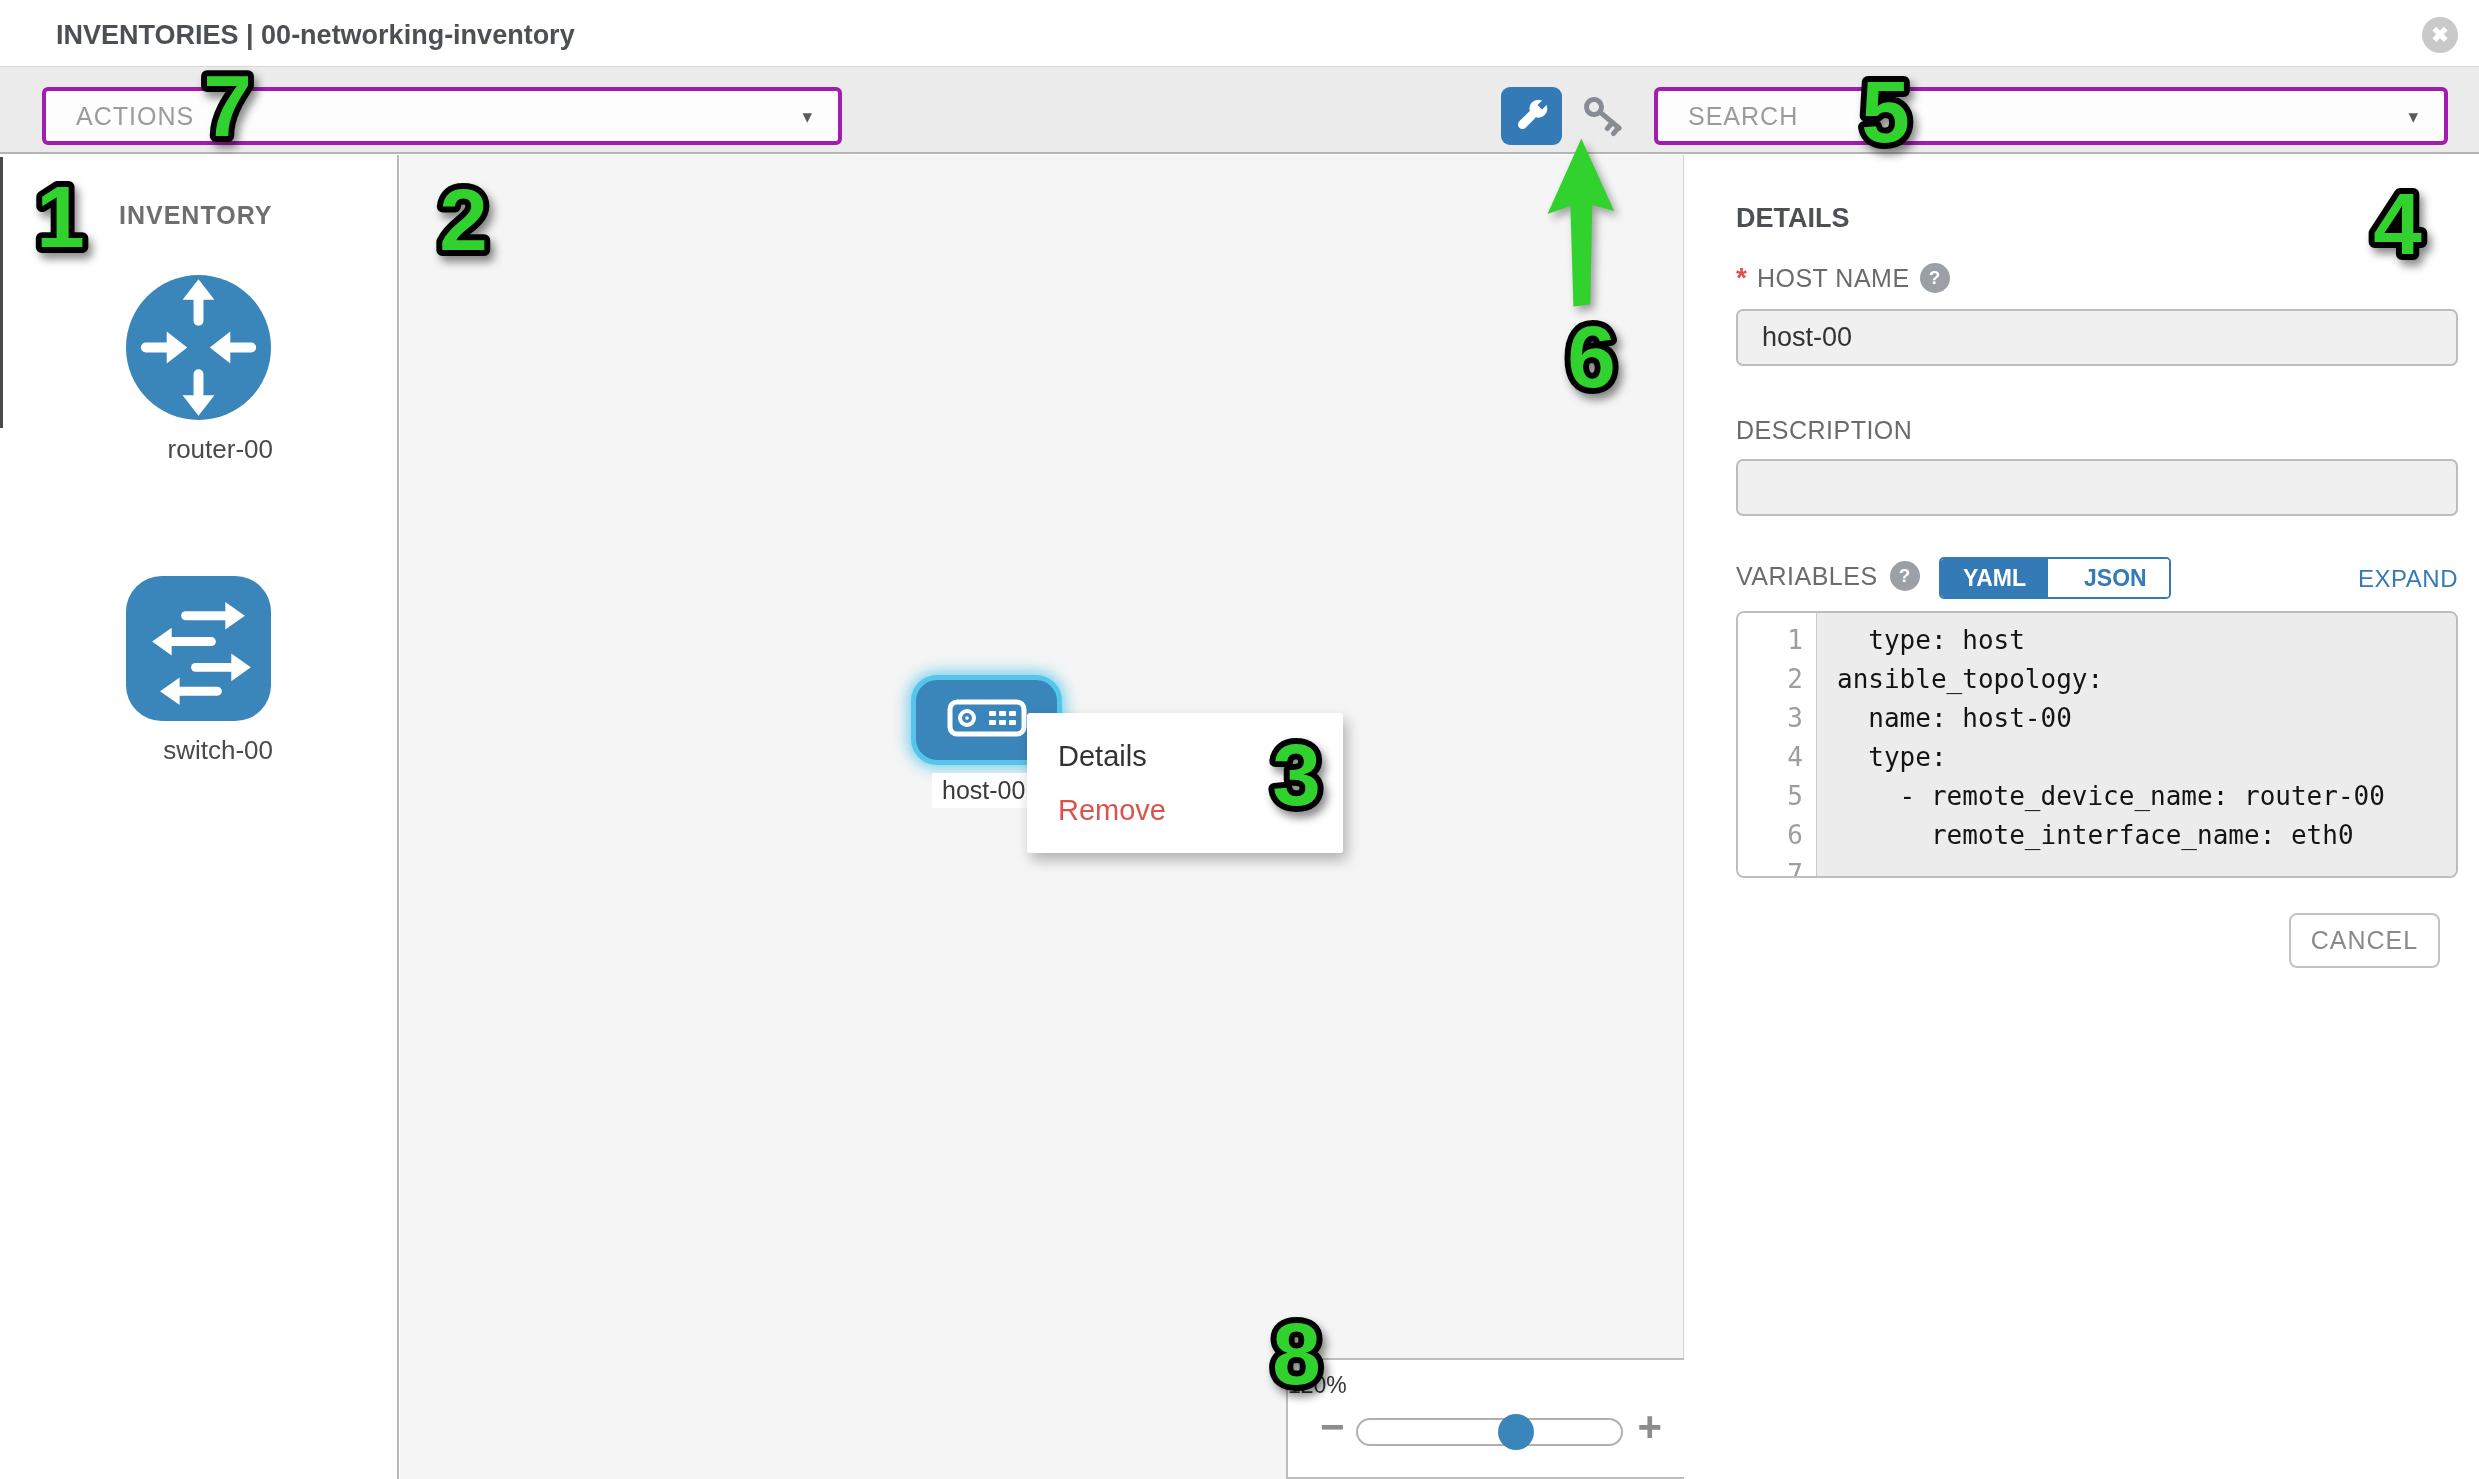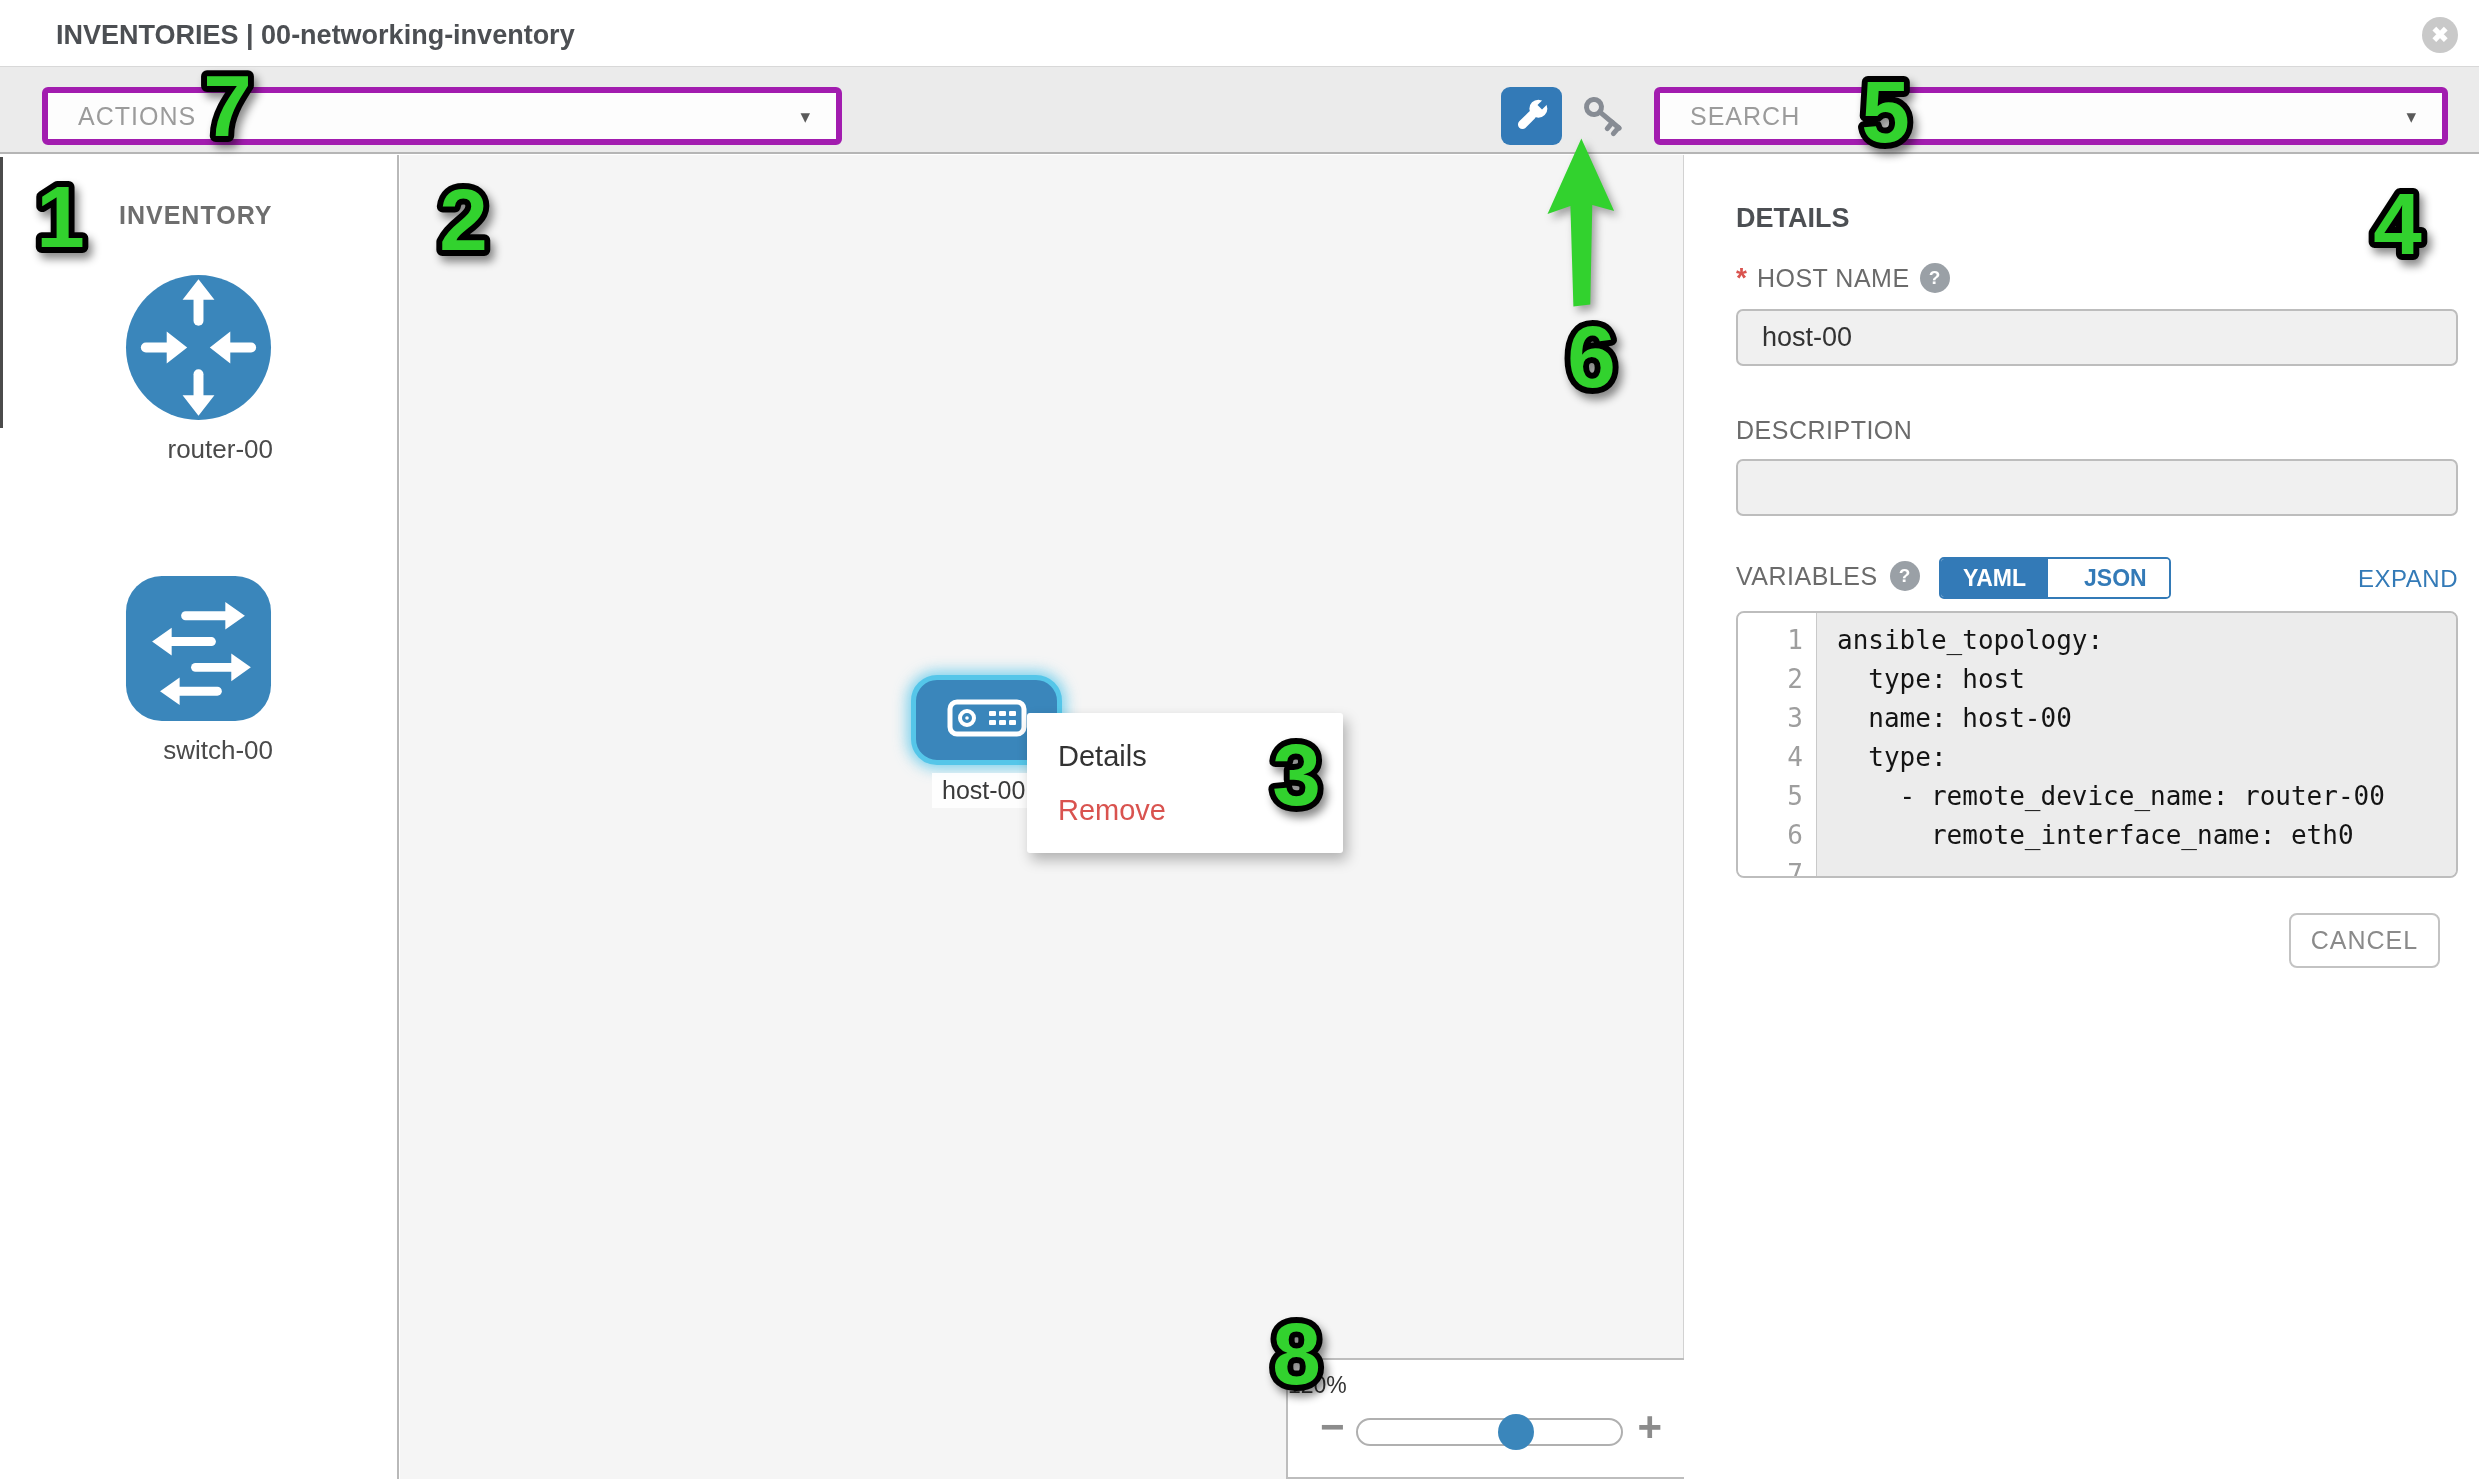--- a/index.html
+++ b/index.html
@@ -9,21 +9,21 @@
   
   .header{position:absolute;left:0;top:0;width:100%;height:66px;background:#ffffff;}
   .page-title{position:absolute;left:56px;top:20px;font-size:27px;font-weight:bold;color:#4c4f53;}
   .close-btn{position:absolute;right:22px;top:17px;width:36px;height:36px;border-radius:50%;
              background:#c9c9c9;color:#ffffff;font-size:21px;font-weight:bold;
              display:flex;align-items:center;justify-content:center;cursor:pointer;border:none;}
 
   
   .toolbar{position:absolute;left:0;top:66px;width:100%;height:88px;background:#ebebeb;
            border-top:1px solid #d8d8d8;border-bottom:2px solid #b5b5b5;box-sizing:border-box;}
-  .select-box{position:absolute;top:20px;height:58px;background:#fdfdfd;border:6px solid #a21caf;
+  .select-box{position:absolute;top:20px;height:58px;background:#fdfdfd;border:4px solid #a21caf;
               border-radius:6px;box-sizing:border-box;cursor:pointer;}
   .select-box .ph{position:absolute;left:30px;top:50%;transform:translateY(-50%);
                   color:#9b9b9b;font-size:25px;letter-spacing:1px;}
   .select-box .caret{position:absolute;right:26px;top:50%;transform:translateY(-50%);
                      color:#5a5a5a;font-size:19px;}
   .actions-box{left:42px;width:800px;}
   .search-box{left:1654px;width:794px;}
   .wrench-btn{position:absolute;left:1501px;top:20px;width:61px;height:58px;background:#337ab7;
               border:none;border-radius:9px;cursor:pointer;display:flex;align-items:center;justify-content:center;}
   .key-btn{position:absolute;left:1576px;top:26px;width:56px;height:50px;background:none;border:none;
@@ -266,22 +266,22 @@
       </div>
       <div class="format-toggle">
         <div class="format-tab active">YAML</div>
         <div class="format-tab inactive">JSON</div>
       </div>
       <span class="expand-link">EXPAND</span>
     </div>
 
     <div class="editor">
       <div class="code-area">
+        <div class="code-line">  type: host</div>
         <div class="code-line">ansible_topology:</div>
-        <div class="code-line">  type: host</div>
         <div class="code-line">  name: host-00</div>
         <div class="code-line">  type:</div>
         <div class="code-line">    - remote_device_name: router-00</div>
         <div class="code-line">      remote_interface_name: eth0</div>
       </div>
       <div class="gutter">
         <div class="gutter-inner">
           <div class="gutter-num">1</div>
           <div class="gutter-num">2</div>
           <div class="gutter-num">3</div>

